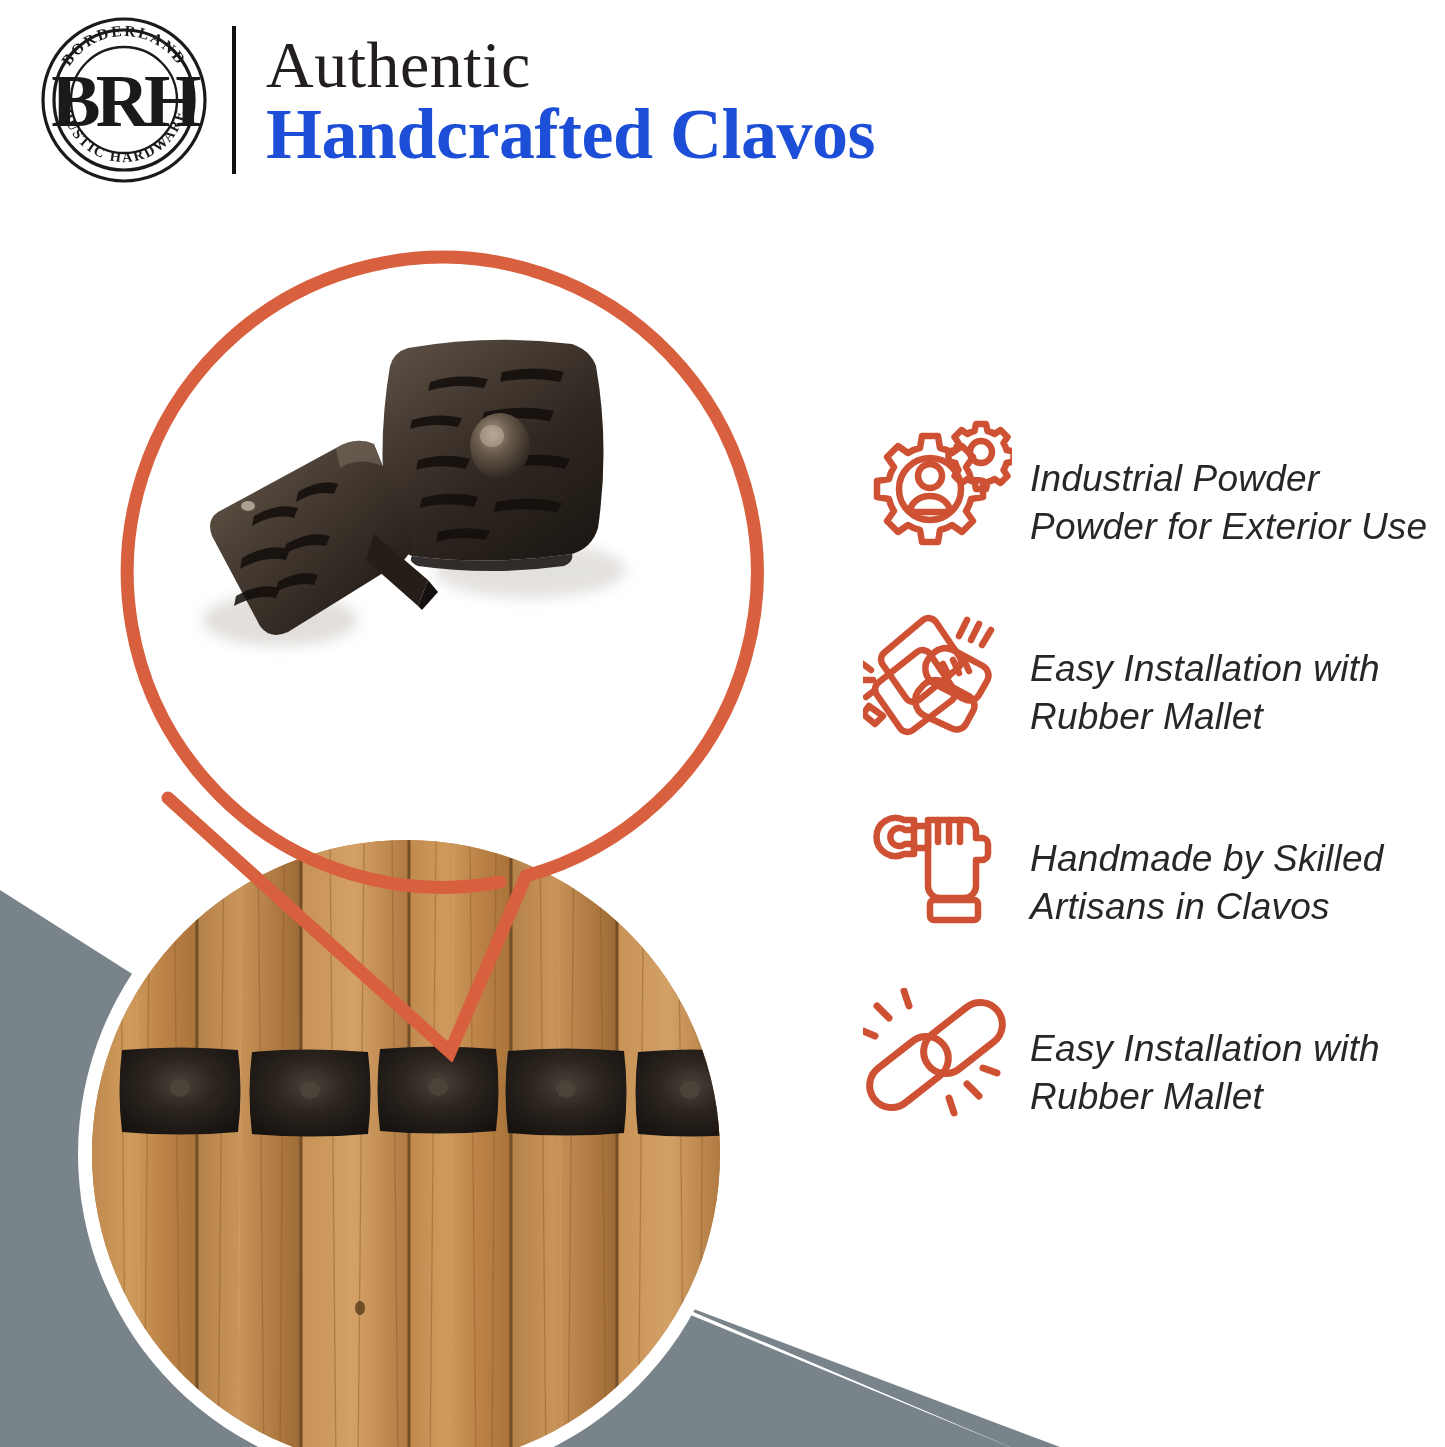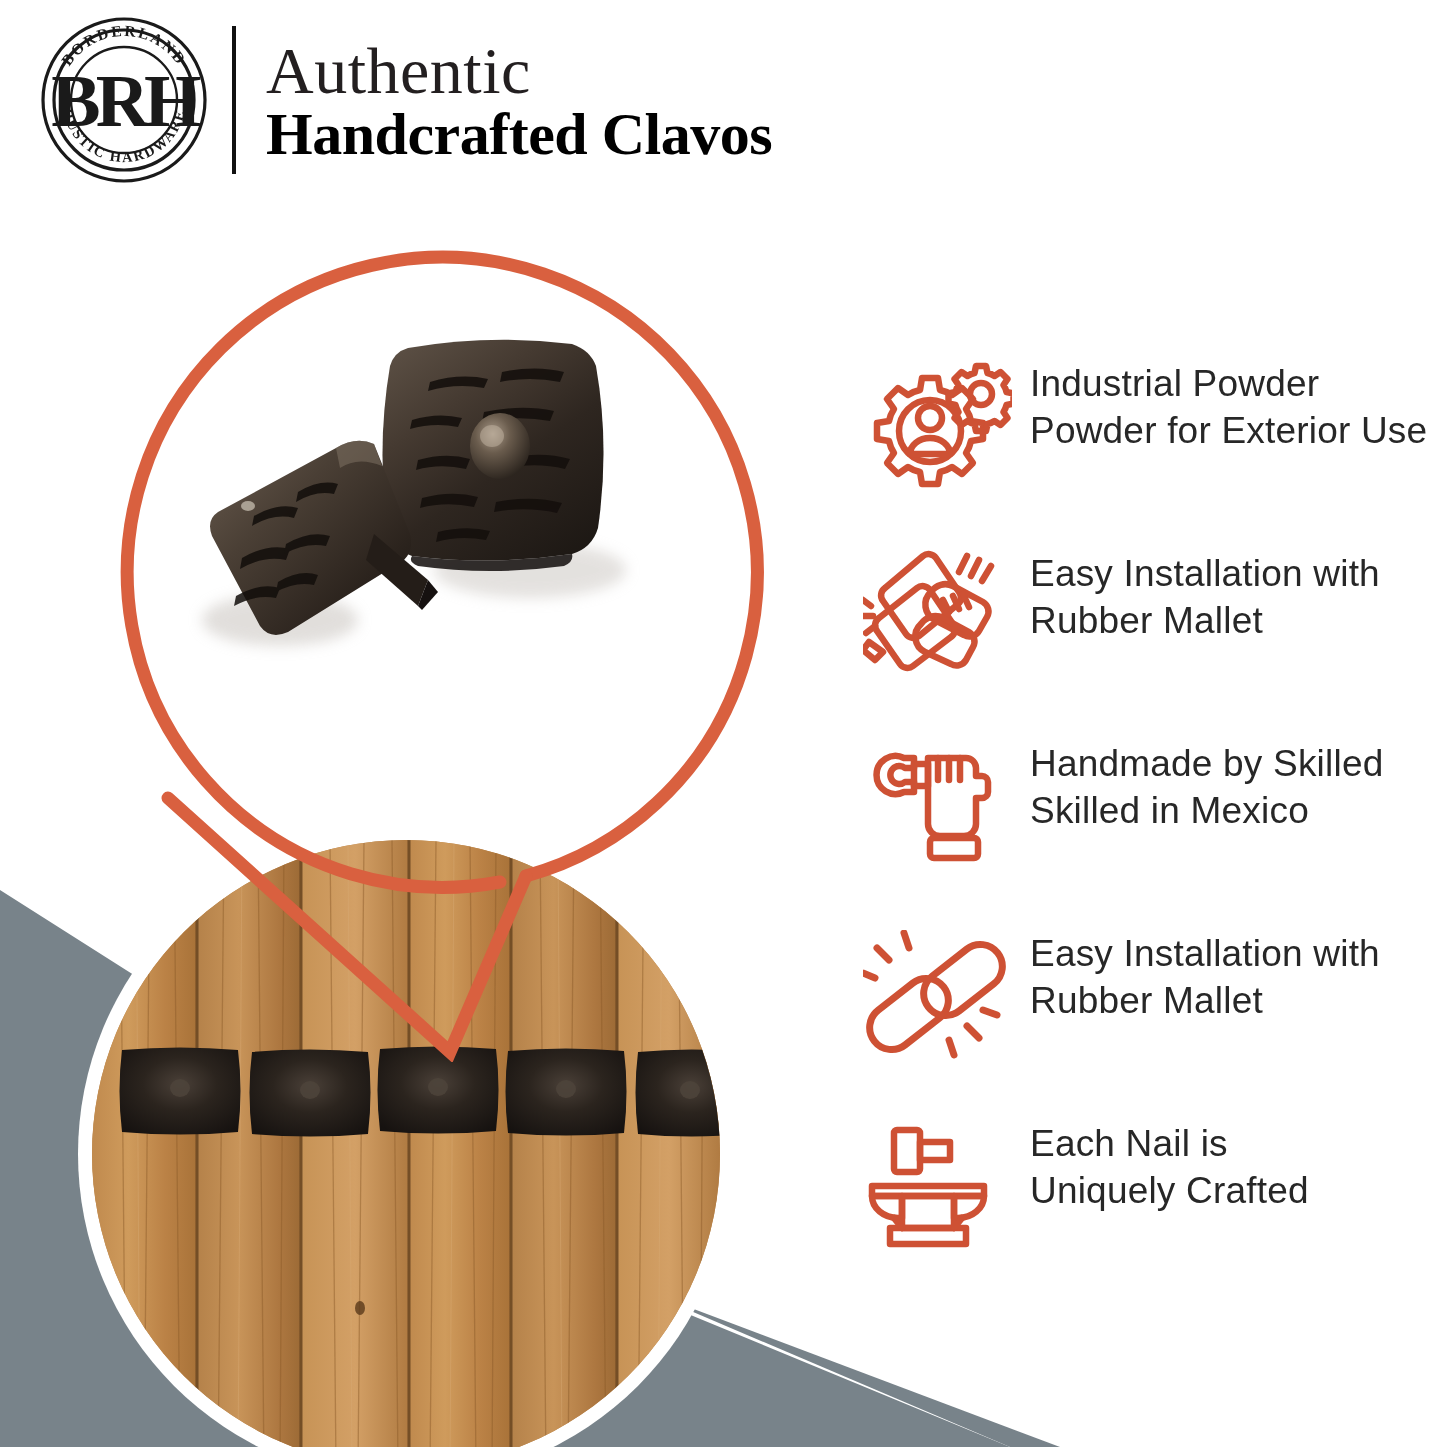--- a/index.html
+++ b/index.html
@@ -53,23 +53,23 @@
   .title-line1 {
     font-family:"Liberation Serif", serif;
     font-size:66px;
     font-weight:400;
     color:#231f20;
     line-height:0.98;
     letter-spacing:0.5px;
   }
   .title-line2 {
     font-family:"Liberation Serif", serif;
-    font-size:60px;
+    font-size:72px;
     font-weight:700;
-    color:#000000;
+    color:#1d4ed8;
     line-height:1.02;
     letter-spacing:-0.5px;
     white-space:nowrap;
   }
 
   
   .visual-area {
     position:absolute;
     left:0; top:200px;
     width:790px; height:1247px;
@@ -115,22 +115,23 @@
   .features {
     position:absolute;
     left:845px; top:360px;
     width:600px;
     z-index:6;
     display:flex;
     flex-direction:column;
   }
   .feature-row {
     display:flex;
-    align-items:flex-start;
+    align-items:flex-end;
     height:190px;
+    font-style:italic;
   }
   .feature-icon {
     width:185px;
     flex:0 0 185px;
     display:flex;
     align-items:center;
     justify-content:center;
   }
   .feature-text {
     font-family:"Liberation Sans", sans-serif;
@@ -453,21 +454,21 @@
                    a12,12 0 0 1 -12,-12 Z"></path>
 
           <path d="M70,18 v22 M81,18 v22 M92,18 v22"></path>
 
           <rect x="62" y="98" width="48" height="20" rx="4"></rect>
         </g>
       </svg>
     </div>
     <div class="feature-text">
       <div>Handmade by Skilled</div>
-      <div>Skilled in Mexico</div>
+      <div>Artisans in Clavos</div>
     </div>
   </div>
 
   <div class="feature-row">
     <div class="feature-icon">
       <svg width="150" height="132" viewBox="0 0 150 132">
         <g fill="none" stroke="#ce5134" stroke-width="7" stroke-linejoin="round" stroke-linecap="round">
 
           <rect x="2" y="62" width="88" height="44" rx="22" transform="rotate(-38 46 84)"></rect>
 
@@ -478,40 +479,14 @@
           <path d="M104,96 l12,12 M86,110 l5,15 M120,80 l14,5"></path>
         </g>
       </svg>
     </div>
     <div class="feature-text">
       <div>Easy Installation with</div>
       <div>Rubber Mallet</div>
     </div>
   </div>
 
-  <div class="feature-row">
-    <div class="feature-icon">
-      <svg width="140" height="132" viewBox="0 0 140 132">
-        <g fill="none" stroke="#ce5134" stroke-width="6.5" stroke-linejoin="round" stroke-linecap="round">
-
-          <rect x="26" y="10" width="26" height="42" rx="3"></rect>
-
-          <path d="M52,22 h30 v18 h-30 Z"></path>
-
-          <path d="M4,66 h112 v10 H4 Z"></path>
-
-          <path d="M4,76 a26,22 0 0 0 26,22 h4 V76 Z"></path>
-          <path d="M116,76 a26,22 0 0 1 -26,22 h-4 V76 Z"></path>
-
-          <path d="M34,76 h52 v32 H34 Z"></path>
-
-          <path d="M22,108 h76 v16 H22 Z"></path>
-          <path d="M34,108 l-8,-10 M86,108 l8,-10"></path>
-        </g>
-      </svg>
-    </div>
-    <div class="feature-text">
-      <div>Each Nail is</div>
-      <div>Uniquely Crafted</div>
-    </div>
-  </div>
 
 </div>
 
 </body></html>

